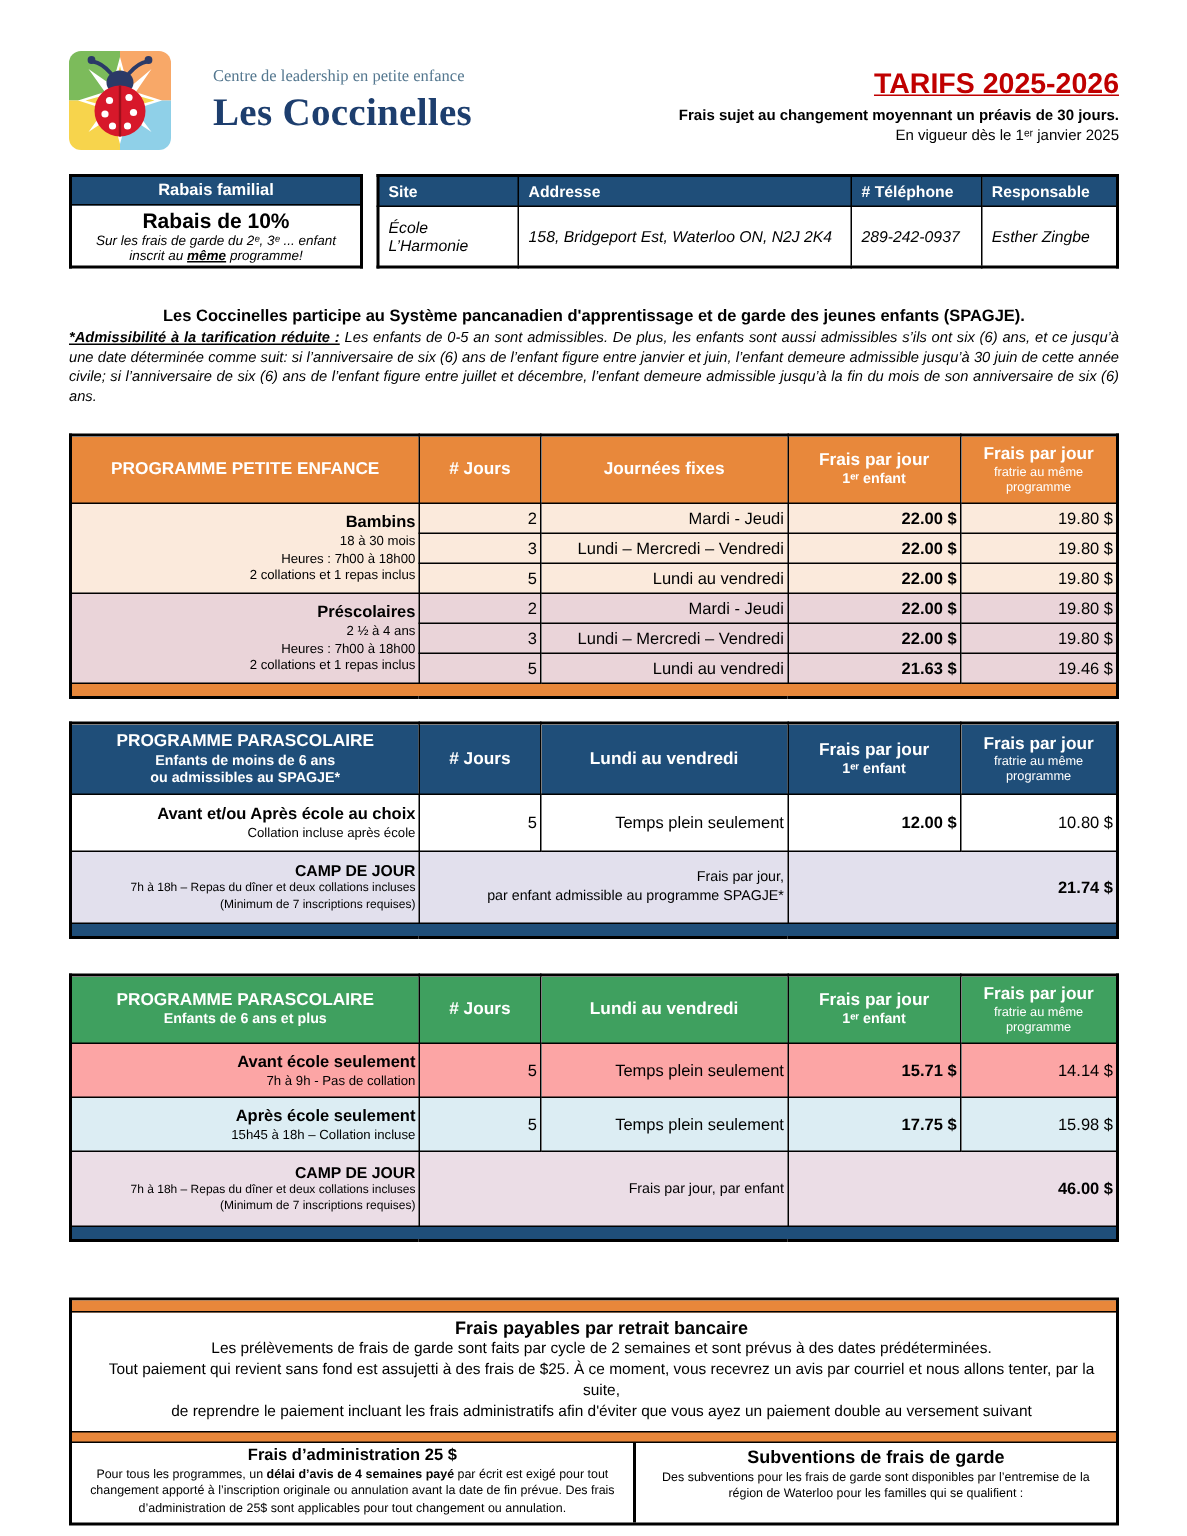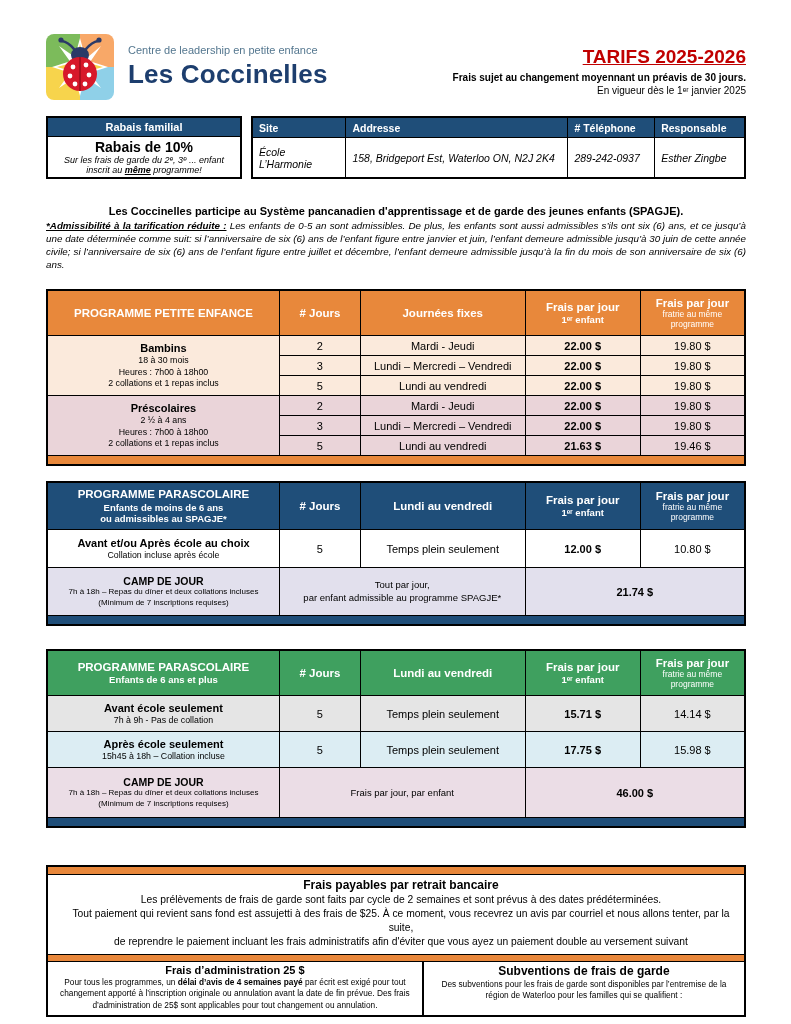--- a/index.html
+++ b/index.html
@@ -1,21 +1,21 @@
 <!DOCTYPE html>
 <html><head>
 <meta charset="utf-8">
 <style>
   * { margin:0; padding:0; box-sizing:border-box; }
   body { font-family:"Liberation Sans", sans-serif; background:#fff; color:#000; }
   .page { width:791px; height:1024px; padding:34px 45px 0 46px; background:#fff; overflow:hidden; }
 
   
   .hdr { display:flex; justify-content:space-between; align-items:flex-start; height:78px; }
-  .brandwrap { display:flex; align-items:center; gap:14px; }
+  .brandwrap { display:flex; align-items:center; gap:28px;font-family:Liberation Serif, serif; }
   .logo { width:68px; height:66px; border-radius:8px; overflow:hidden; flex:0 0 auto; }
   .tagline { color:#54778f; font-size:11px; margin-bottom:3px; }
   .brandname { color:#1d3e6e; font-size:26px; font-weight:bold; letter-spacing:.2px; }
   .titleblock { text-align:right; padding-top:12px; }
   .maintitle { color:#c00000; font-size:19px; font-weight:bold; text-decoration:underline; margin-bottom:4px; }
   .sub1 { font-size:10px; font-weight:bold; margin-bottom:2px; }
   .sub2 { font-size:10px; }
 
   
   .inforow { display:flex; gap:9px; margin-top:4px; }
@@ -40,37 +40,37 @@
   .ptable { width:700px; border:2px solid #000; table-layout:fixed; }
   .ptable td, .ptable th { border:1px solid #000; overflow:hidden; }
   .ptable th { color:#fff; padding:2px; }
   .h-title { font-size:11.5px; font-weight:bold; line-height:1.25; }
   .h-sub { font-size:9.5px; font-weight:bold; line-height:1.2; }
   .h-sub2 { font-size:8.5px; font-weight:normal; line-height:1.15; }
   .orange th { background:#e8883b; }
   .navy th { background:#1f4e79; }
   .green th { background:#3fa05f; }
   .t1 { margin-top:17px; } .t2 { margin-top:15px; } .t3 { margin-top:23px; }
-  .ptable td { text-align:center; font-size:11px; padding:1px 2px; }
+  .ptable td { text-align:right; font-size:11px; padding:1px 2px; }
   .gname { font-weight:bold; font-size:11px; line-height:1.25; }
   .gdet { font-size:8.8px; line-height:1.3; }
   .rowname { font-weight:bold; font-size:11px; line-height:1.2; }
   .rowdet { font-size:8.8px; }
   .price1 { font-weight:bold; }
   .campname { font-weight:bold; font-size:10.5px; }
   .campdet { font-size:8px; line-height:1.3; }
   .campmid { font-size:9.5px; line-height:1.3; }
   .campprice { font-weight:bold; font-size:11px; }
   .bar-orange { background:#e8883b; height:9px; padding:0; }
   .bar-navy { background:#1f4e79; height:9px; padding:0; }
   .bg-peach  td { background:#fbeadc; }
   .bg-rose   td { background:#ead4d9; }
   .bg-white  td { background:#ffffff;margin-left:44px; }
   .bg-lav    td { background:#e2e0ed; }
-  .bg-yellow td { background:#e5e5e5; }
+  .bg-yellow td { background:#fca5a5; }
   .bg-blue   td { background:#dcedf3; }
   .bg-mauve  td { background:#ebdde6; }
   .r19 td { height:20px; }
 
   
   .paybox { width:700px; border:2px solid #000; margin-top:37px; }
   .obar { background:#e8873b; height:8px; border-bottom:1px solid #000; border-top:1px solid #000; }
   .paymain { padding:3px 6px 4px 16px; text-align:center; }
   .pay-title { font-size:12px; font-weight:bold; margin-bottom:1px; }
   .pay-line { font-size:10.3px; line-height:1.38; }
@@ -291,21 +291,21 @@
       <td class="price1">12.00 $</td>
       <td>10.80 $</td>
     </tr>
     <tr class="bg-lav" style="height:48px">
       <td>
         <div class="campname">CAMP DE JOUR</div>
         <div class="campdet">7h à 18h – Repas du dîner et deux collations incluses</div>
         <div class="campdet">(Minimum de 7 inscriptions requises)</div>
       </td>
       <td colspan="2">
-        <div class="campmid">Tout par jour,</div>
+        <div class="campmid">Frais par jour,</div>
         <div class="campmid">par enfant admissible au programme SPAGJE*</div>
       </td>
       <td colspan="2" class="campprice">21.74 $</td>
     </tr>
     <tr>
           <td colspan="5" class="bar-navy"></td>
         </tr>
   </tbody>
     </table>
 

